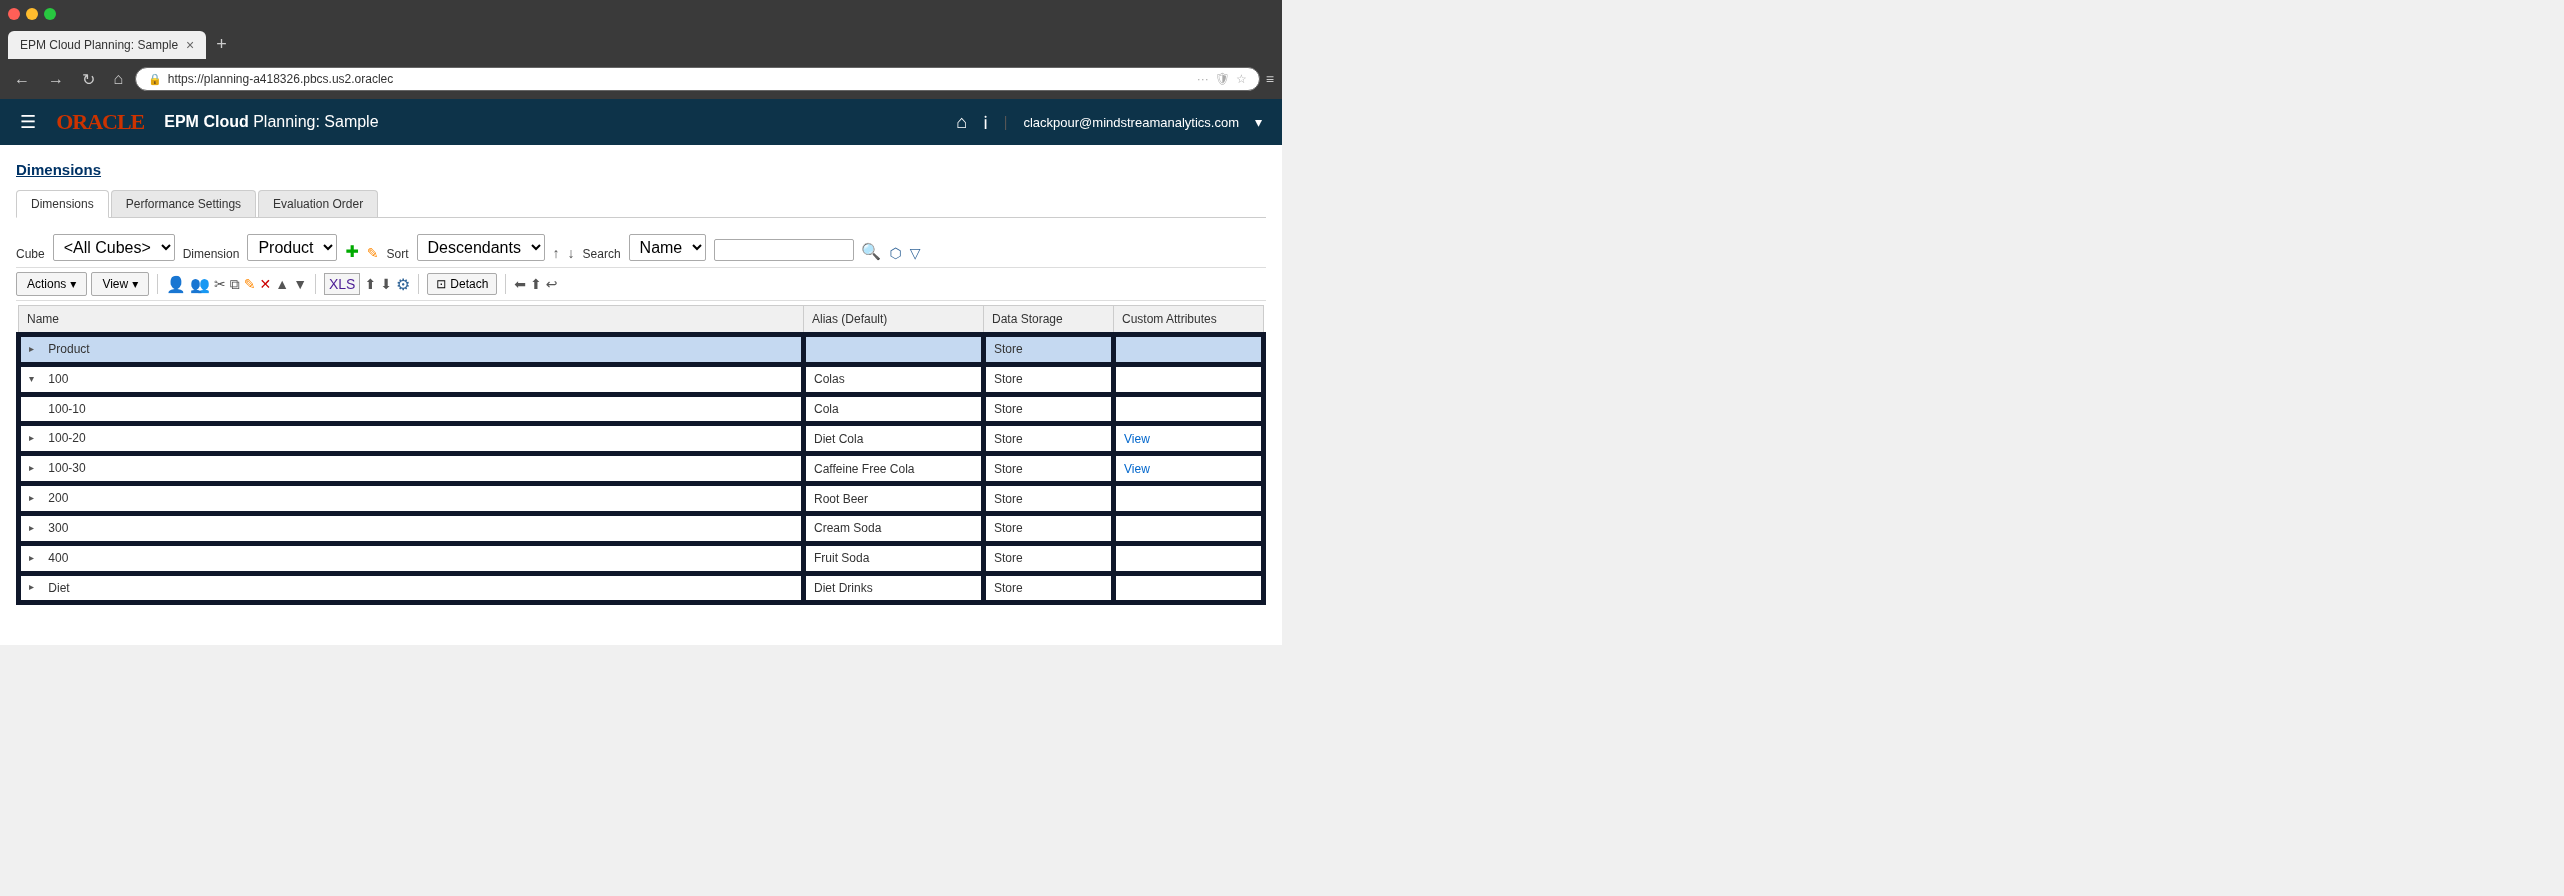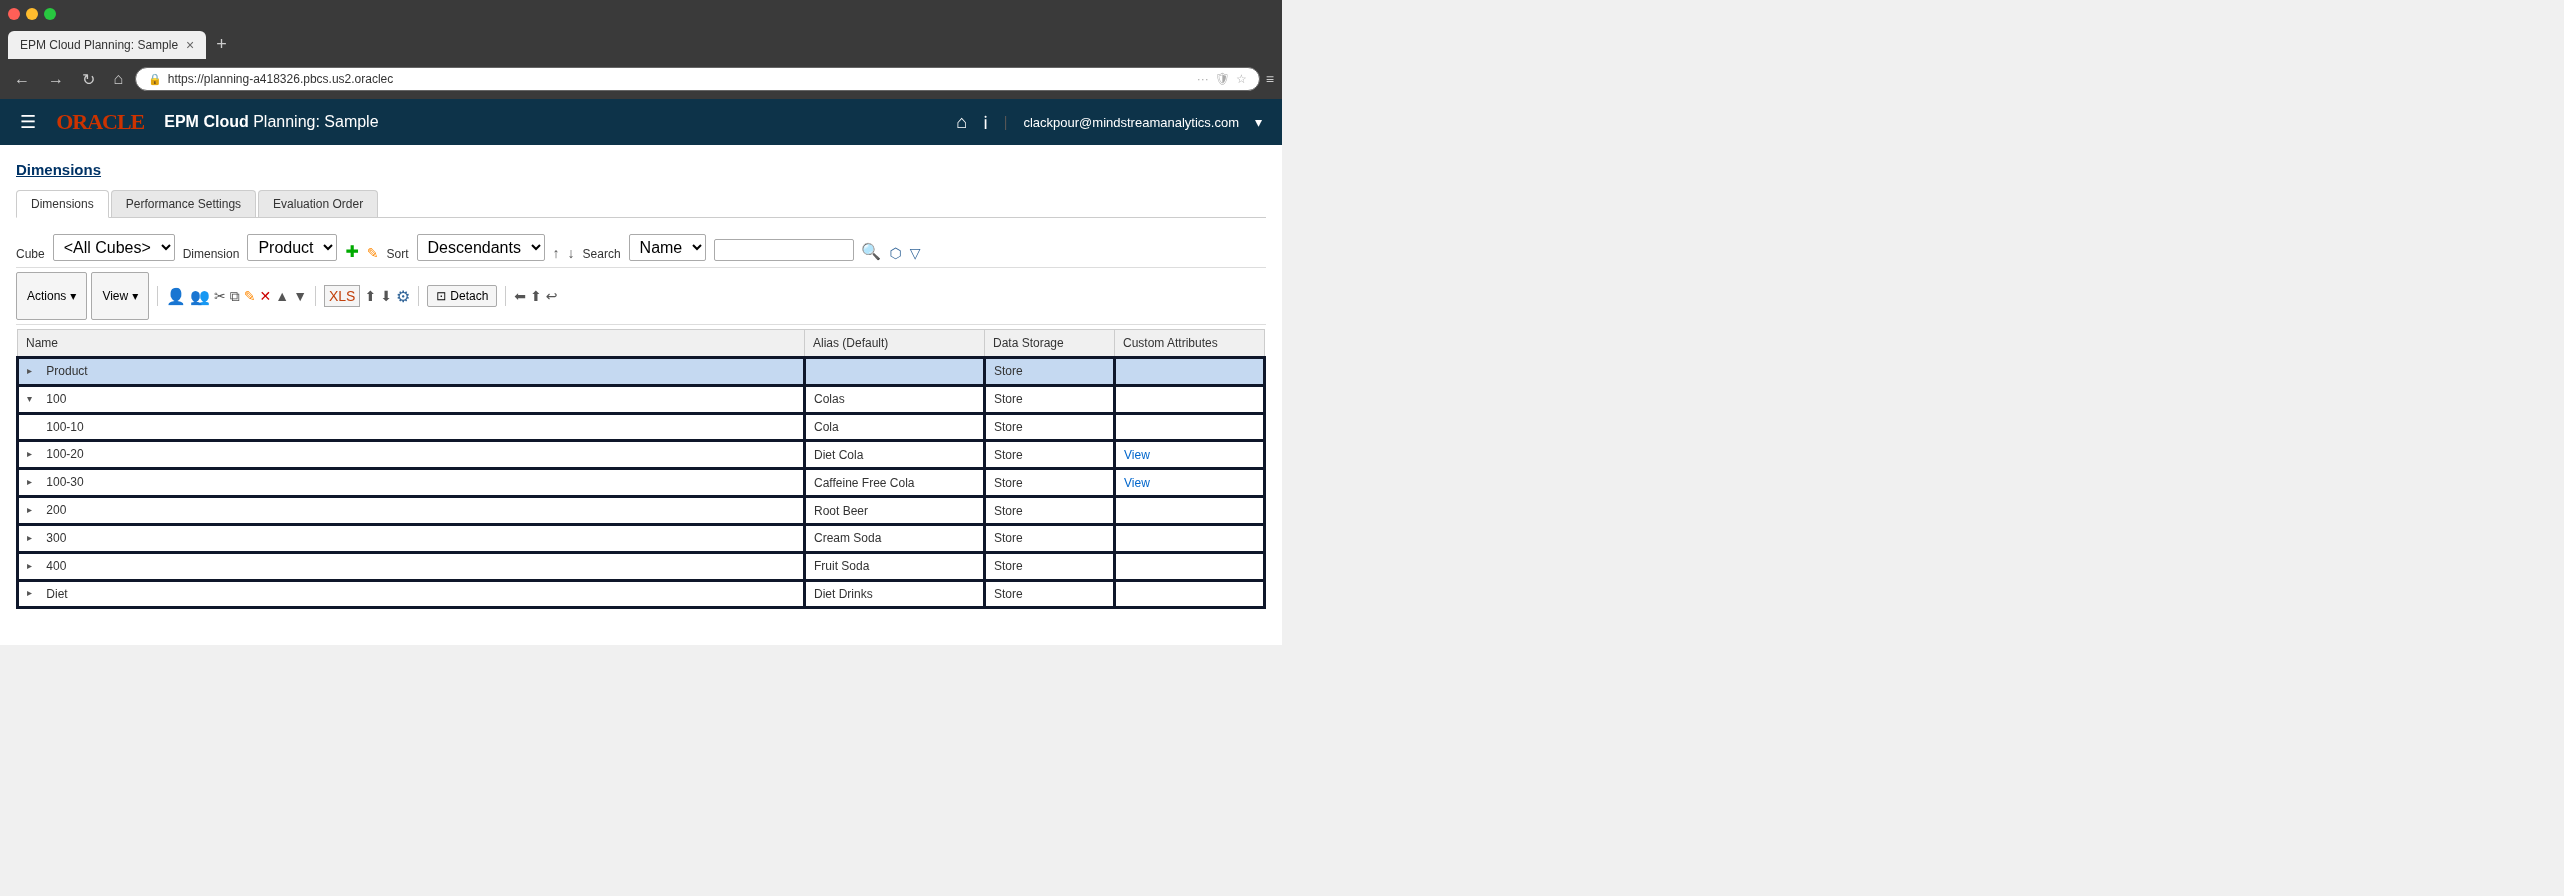--- a/index.html
+++ b/index.html
@@ -201,21 +201,21 @@
       font-size: 12px;
       border: 1px solid #aaa;
       border-radius: 2px;
       width: 140px;
     }
     .icon-green { color: #00aa00; font-size: 16px; }
     .icon-pencil { color: #ff8800; font-size: 14px; }
     .divider-v { border-left: 1px solid #ccc; height: 20px; margin: 0 4px; }
 
     .actions-btn {
-      padding: 16px 10px;
+      padding: 4px 10px;
       font-size: 12px;
       border: 1px solid #aaa;
       background: #f5f5f5;
       border-radius: 2px;
       cursor: pointer;
       display: flex;
       align-items: center;
       gap: 4px;
     }
 
@@ -228,21 +228,21 @@
     }
     .data-table th {
       background: #f0f0f0;
       border: 1px solid #ccc;
       padding: 6px 8px;
       text-align: left;
       font-weight: normal;
       color: #333;
     }
     .data-table td {
-      border: 3px solid #0f172a;
+      border: 5px solid #0f172a;
       padding: 5px 8px;
       color: #333;
     }
     .data-table tr.selected td {
       background: #c5d9f1;
     }
     .indent-1 { padding-left: 20px; }
     .indent-2 { padding-left: 36px; }
     .expand-icon {
       display: inline-block;
@@ -389,21 +389,21 @@
     <div class="divider-v"></div>
     <span style="font-size:16px; color:#336699; cursor:pointer;">👤</span>
     <span style="font-size:16px; color:#555; cursor:pointer;">👥</span>
     <span style="font-size:14px; color:#555; cursor:pointer;">✂</span>
     <span style="font-size:14px; color:#555; cursor:pointer;">⧉</span>
     <span style="font-size:14px; color:#ff8800; cursor:pointer;">✎</span>
     <span style="font-size:14px; color:#cc0000; cursor:pointer;">✕</span>
     <span style="font-size:14px; color:#555; cursor:pointer;">▲</span>
     <span style="font-size:14px; color:#555; cursor:pointer;">▼</span>
     <div class="divider-v"></div>
-    <span style="font-size:14px; color:#c2410c; cursor:pointer; border:1px solid #aaa; padding:2px 4px; background:#f5f5f5;">XLS</span>
+    <span style="font-size:14px; color:#4c1d95; cursor:pointer; border:1px solid #aaa; padding:2px 4px; background:#f5f5f5;">XLS</span>
     <span style="font-size:14px; color:#555; cursor:pointer;">⬆</span>
     <span style="font-size:14px; color:#555; cursor:pointer;">⬇</span>
     <span style="font-size:16px; color:#336699; cursor:pointer;">⚙</span>
     <div class="divider-v"></div>
     <button class="detach-btn">
       <span>⊡</span>
       <span>Detach</span>
     </button>
     <div class="divider-v"></div>
     <span style="font-size:14px; color:#555; cursor:pointer;">⬅</span>

